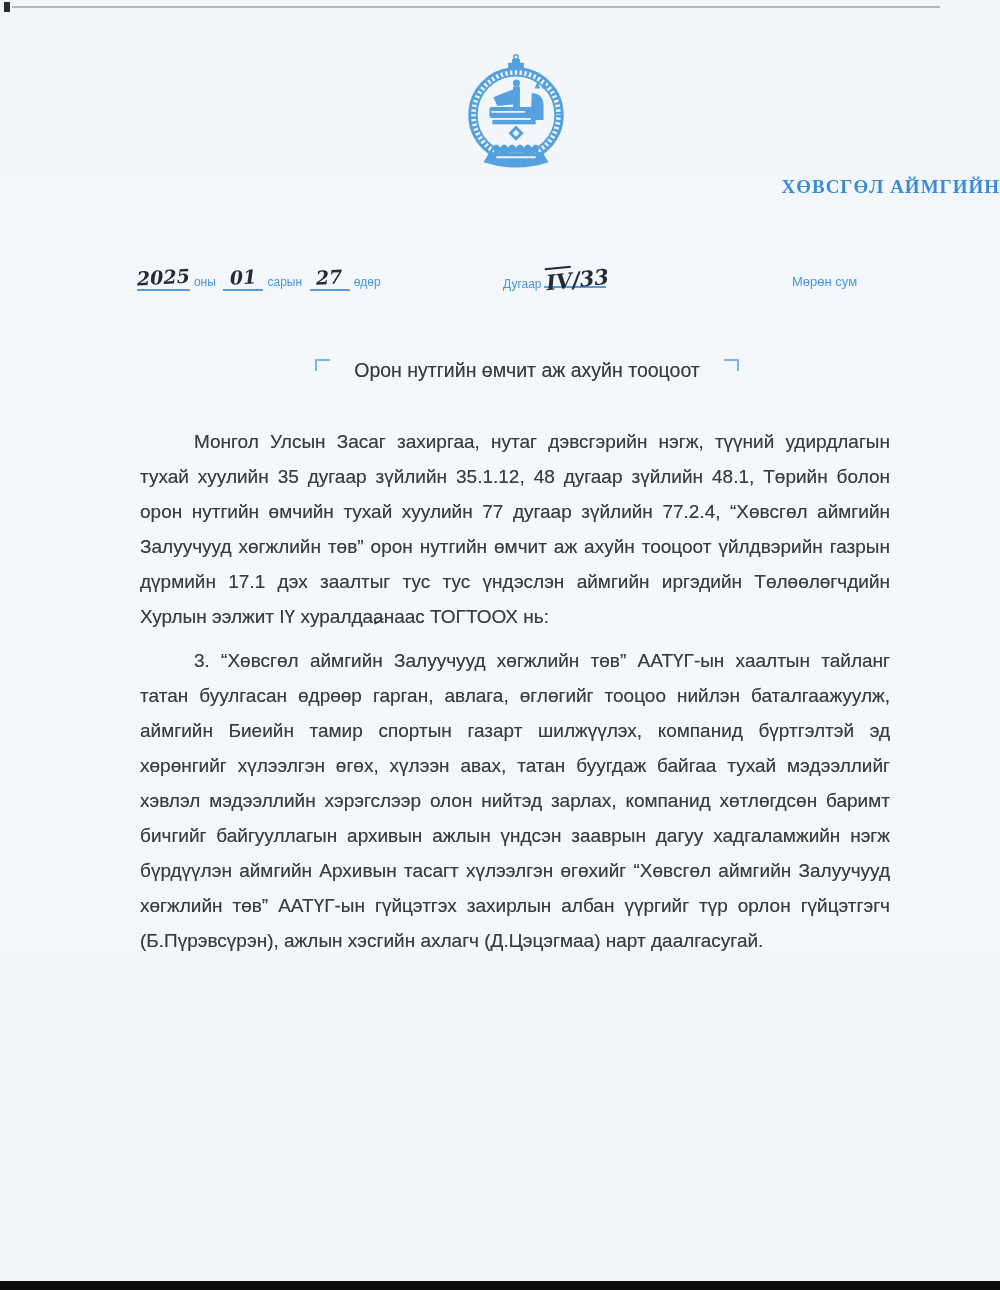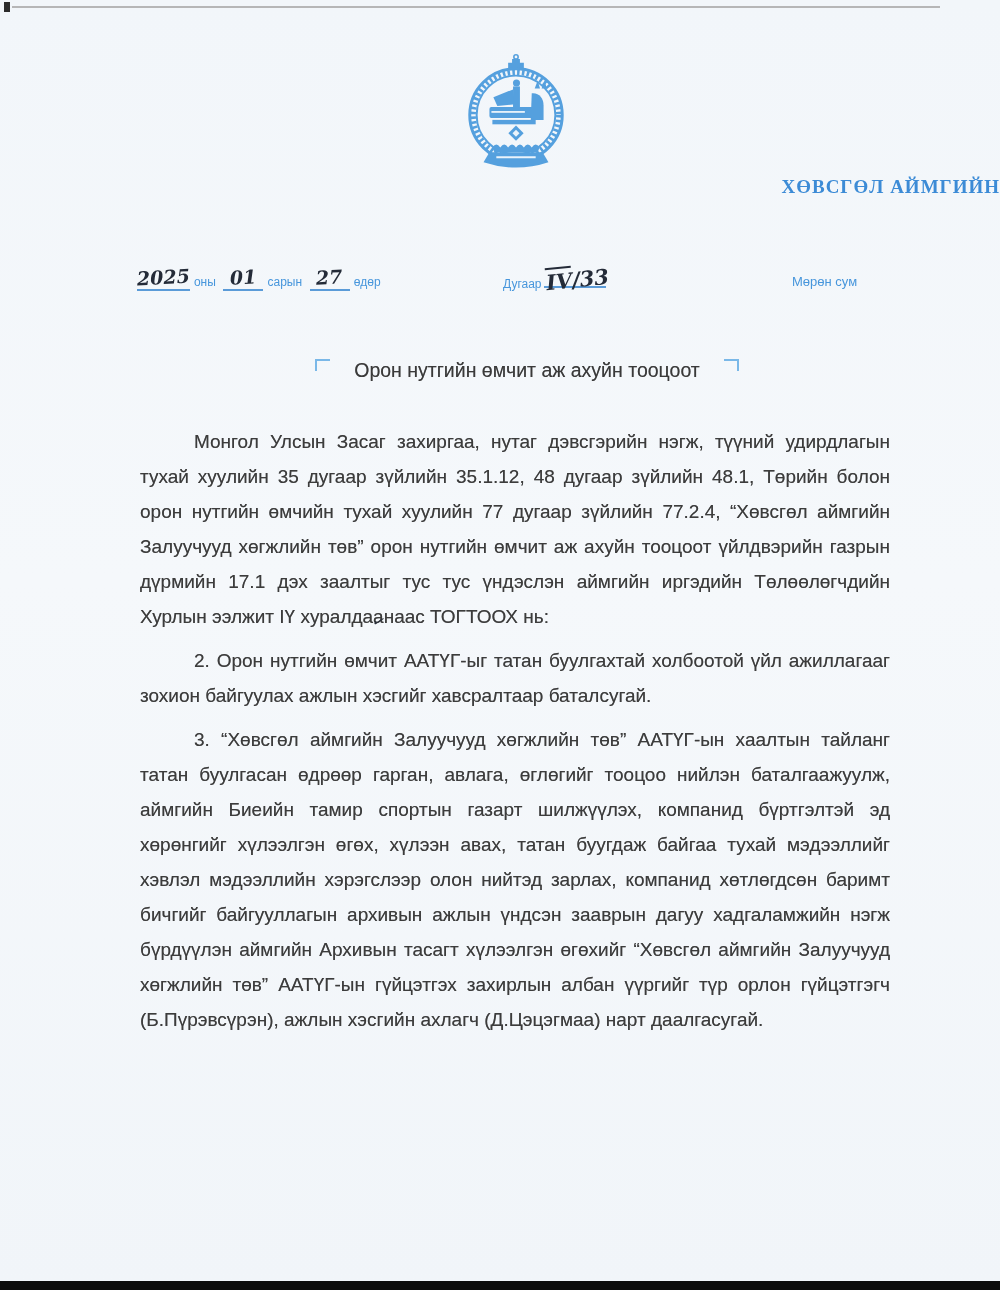--- a/index.html
+++ b/index.html
@@ -138,19 +138,18 @@
   </div>
 
   <div class="doc-title">
     <span class="crop crop-left"></span>
     <span class="crop crop-right"></span>
     <div>Орон нутгийн өмчит аж ахуйн тооцоот</div>
   </div>
 
   <div class="body-text">
     <p>Монгол Улсын Засаг захиргаа, нутаг дэвсгэрийн нэгж, түүний удирдлагын тухай  хуулийн 35 дугаар зүйлийн 35.1.12, 48 дугаар зүйлийн 48.1, Төрийн болон орон нутгийн өмчийн тухай хуулийн 77 дугаар зүйлийн 77.2.4, “Хөвсгөл аймгийн Залуучууд хөгжлийн төв” орон нутгийн өмчит аж ахуйн тооцоот үйлдвэрийн газрын дүрмийн 17.1 дэх заалтыг тус тус үндэслэн аймгийн иргэдийн Төлөөлөгчдийн Хурлын ээлжит IҮ хуралдаанаас ТОГТООХ нь:</p>
-    <p>2. Орон нутгийн өмчит ААТҮГ-ыг татан буулгахтай холбоотой үйл ажиллагааг зохион байгуулах  ажлын хэсгийг хавсралтаар баталсугай.</p>
     <p>3. “Хөвсгөл аймгийн Залуучууд хөгжлийн төв” ААТҮГ-ын хаалтын тайланг татан буулгасан өдрөөр гарган, авлага, өглөгийг тооцоо нийлэн баталгаажуулж, аймгийн Биеийн тамир спортын газарт шилжүүлэх, компанид бүртгэлтэй эд хөрөнгийг хүлээлгэн өгөх, хүлээн авах, татан буугдаж байгаа тухай мэдээллийг хэвлэл мэдээллийн хэрэгслээр олон нийтэд зарлах, компанид хөтлөгдсөн баримт бичгийг байгууллагын архивын ажлын үндсэн зааврын дагуу хадгаламжийн нэгж бүрдүүлэн аймгийн Архивын тасагт хүлээлгэн өгөхийг “Хөвсгөл аймгийн Залуучууд хөгжлийн төв” ААТҮГ-ын гүйцэтгэх захирлын албан үүргийг түр орлон гүйцэтгэгч (Б.Пүрэвсүрэн), ажлын хэсгийн ахлагч (Д.Цэцэгмаа) нарт даалгасугай.</p>
   </div>
 
   <span class="hw-check">✓</span>
 
 </div>
 
 </body></html>

